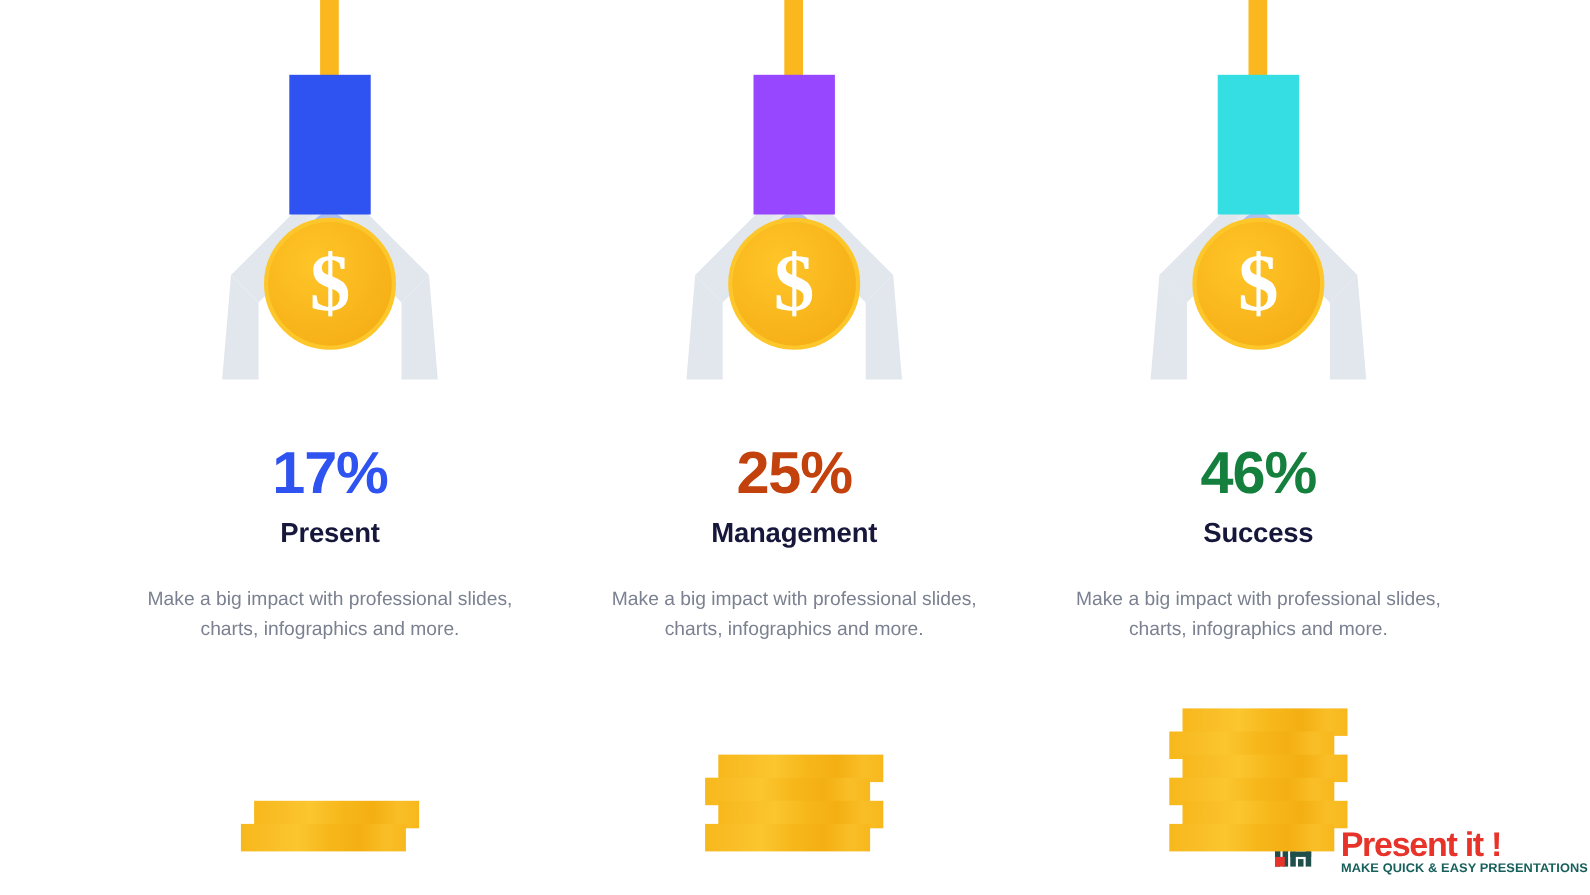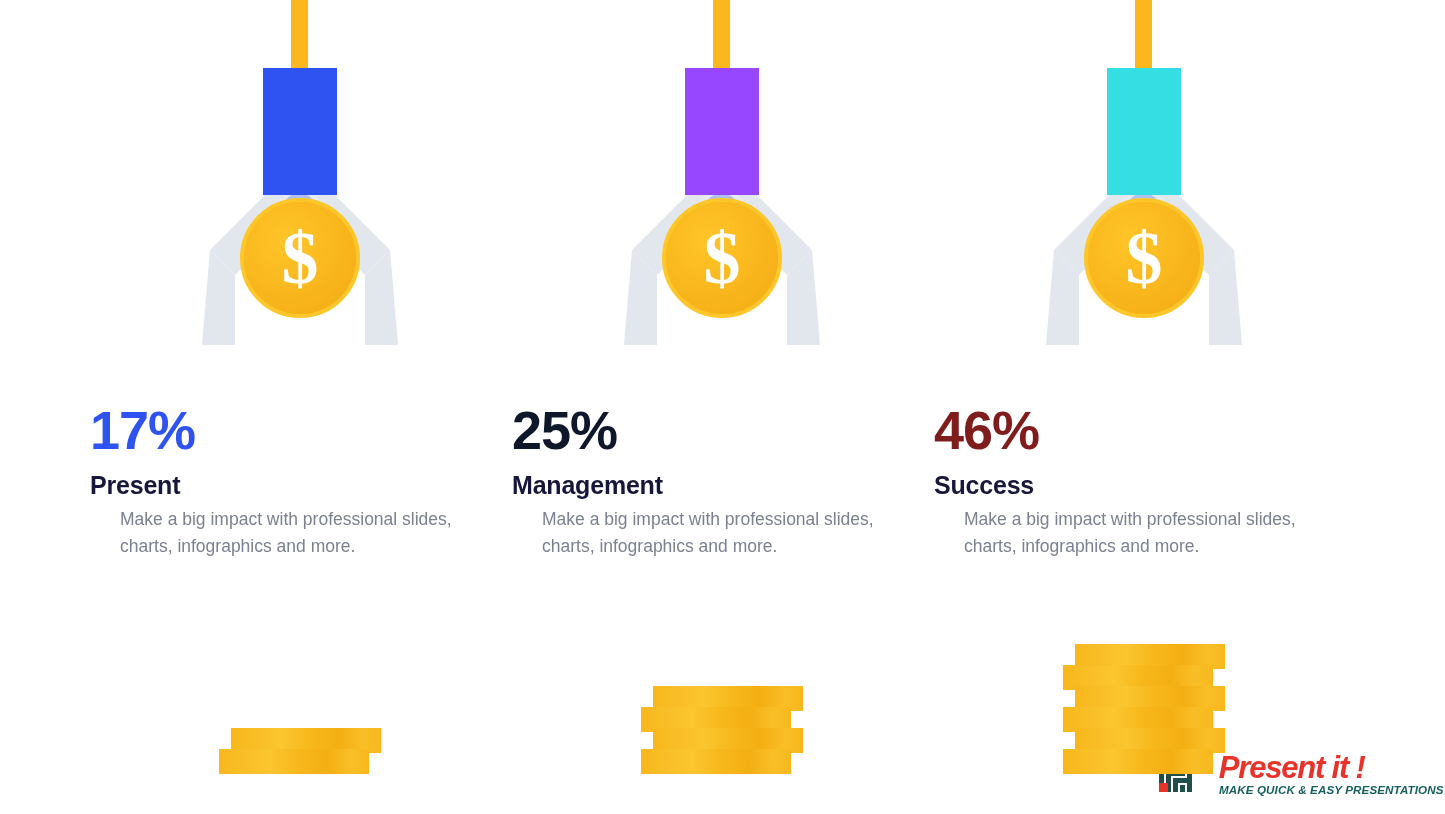--- a/index.html
+++ b/index.html
@@ -85,37 +85,37 @@
     font-weight:bold;
     font-family:"Liberation Serif", serif;
     line-height:1;
   }
 
   
   .stat-block {
     position:absolute;
     left:0; top:402px;
     width:420px;
-    text-align:left;
+    text-align:center;
   }
   .stat-pct {
     font-size:54px;
     font-weight:bold;
     letter-spacing:-1px;
     line-height:1.05;
   }
   .stat-title {
     margin-top:12px;
     font-size:25px;
     font-weight:bold;
     color:#16173a;
     letter-spacing:-0.2px;
   }
   .stat-desc {
-    margin-top:6px;
+    margin-top:31px;
     font-size:17.5px;
     line-height:1.58;
     color:#7b8190;
     padding:0 30px;
   }
 
   
   .stack {
     position:absolute;
     left:0;
@@ -127,23 +127,21 @@
     position:absolute;
     height:25px;
     background:linear-gradient(90deg,#F7B81C 0%,#F9BE27 17%,#FBC62F 34%,#F7B81C 52%,#F4AF12 72%,#F9BE27 88%,#F7B81C 100%);
   }
 
   
   .logo {
     position:absolute;
     right:6px; bottom:18px;
     display:flex;
-    align-items:center;
     gap:24px;
-    font-style:italic;
   }
   .logo-mark {
     position:relative;
     width:36px; height:36px;
   }
   .logo-text { line-height:1; }
   .logo-word {
     font-size:31px;
     font-weight:bold;
     color:#E8332A;
@@ -212,21 +210,21 @@
       <div class="claw-pivot"></div>
       <div class="claw-pivot-inner"></div>
       <div class="holder-box" style="background: rgb(151, 71, 255);"></div>
       <div class="coin-big">
         <div class="coin-big-inner"></div>
         <div class="coin-dollar">$</div>
       </div>
     </div>
 
     <div class="stat-block">
-      <div class="stat-pct" style="color: #0f172a;">25%</div>
+      <div class="stat-pct" style="color: #c2410c;">25%</div>
       <div class="stat-title">Management</div>
       <div class="stat-desc">Make a big impact with professional slides, charts, infographics and more.</div>
     </div>
 
     <div class="stack">
         <div class="coin-bar" style="width: 150px; bottom: 0px; left: 129px; z-index: 4;"></div>
         <div class="coin-bar" style="width: 150px; bottom: 21px; left: 141px; z-index: 3;"></div>
         <div class="coin-bar" style="width: 150px; bottom: 42px; left: 129px; z-index: 2;"></div>
         <div class="coin-bar" style="width: 150px; bottom: 63px; left: 141px; z-index: 1;"></div>
       </div>
@@ -245,21 +243,21 @@
       <div class="claw-pivot"></div>
       <div class="claw-pivot-inner"></div>
       <div class="holder-box" style="background: rgb(52, 222, 226);"></div>
       <div class="coin-big">
         <div class="coin-big-inner"></div>
         <div class="coin-dollar">$</div>
       </div>
     </div>
 
     <div class="stat-block">
-      <div class="stat-pct" style="color: #7f1d1d;">46%</div>
+      <div class="stat-pct" style="color: #15803d;">46%</div>
       <div class="stat-title">Success</div>
       <div class="stat-desc">Make a big impact with professional slides, charts, infographics and more.</div>
     </div>
 
     <div class="stack">
         <div class="coin-bar" style="width: 150px; bottom: 0px; left: 129px; z-index: 6;"></div>
         <div class="coin-bar" style="width: 150px; bottom: 21px; left: 141px; z-index: 5;"></div>
         <div class="coin-bar" style="width: 150px; bottom: 42px; left: 129px; z-index: 4;"></div>
         <div class="coin-bar" style="width: 150px; bottom: 63px; left: 141px; z-index: 3;"></div>
         <div class="coin-bar" style="width: 150px; bottom: 84px; left: 129px; z-index: 2;"></div>

